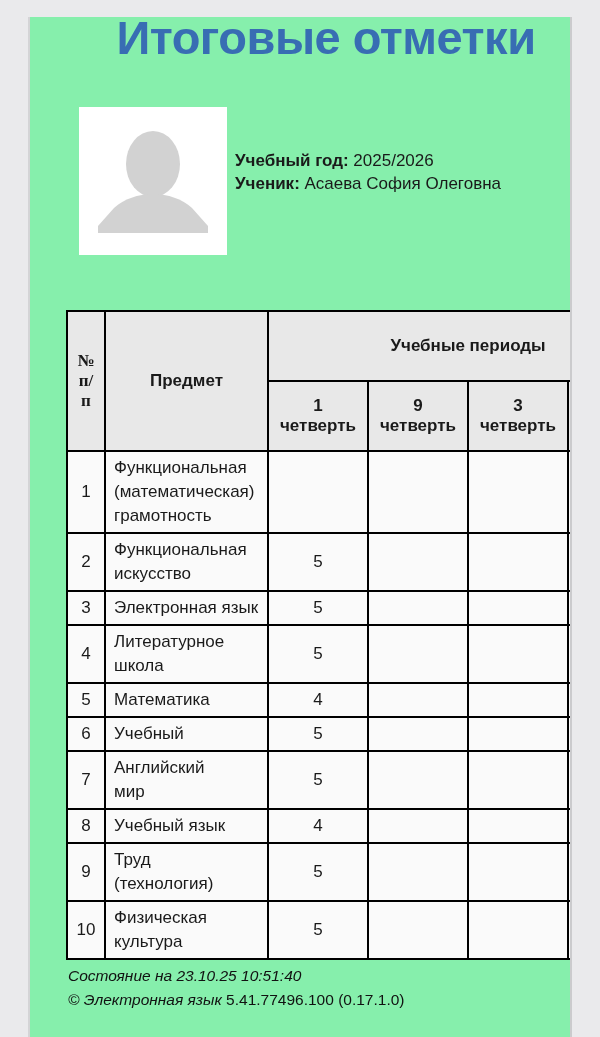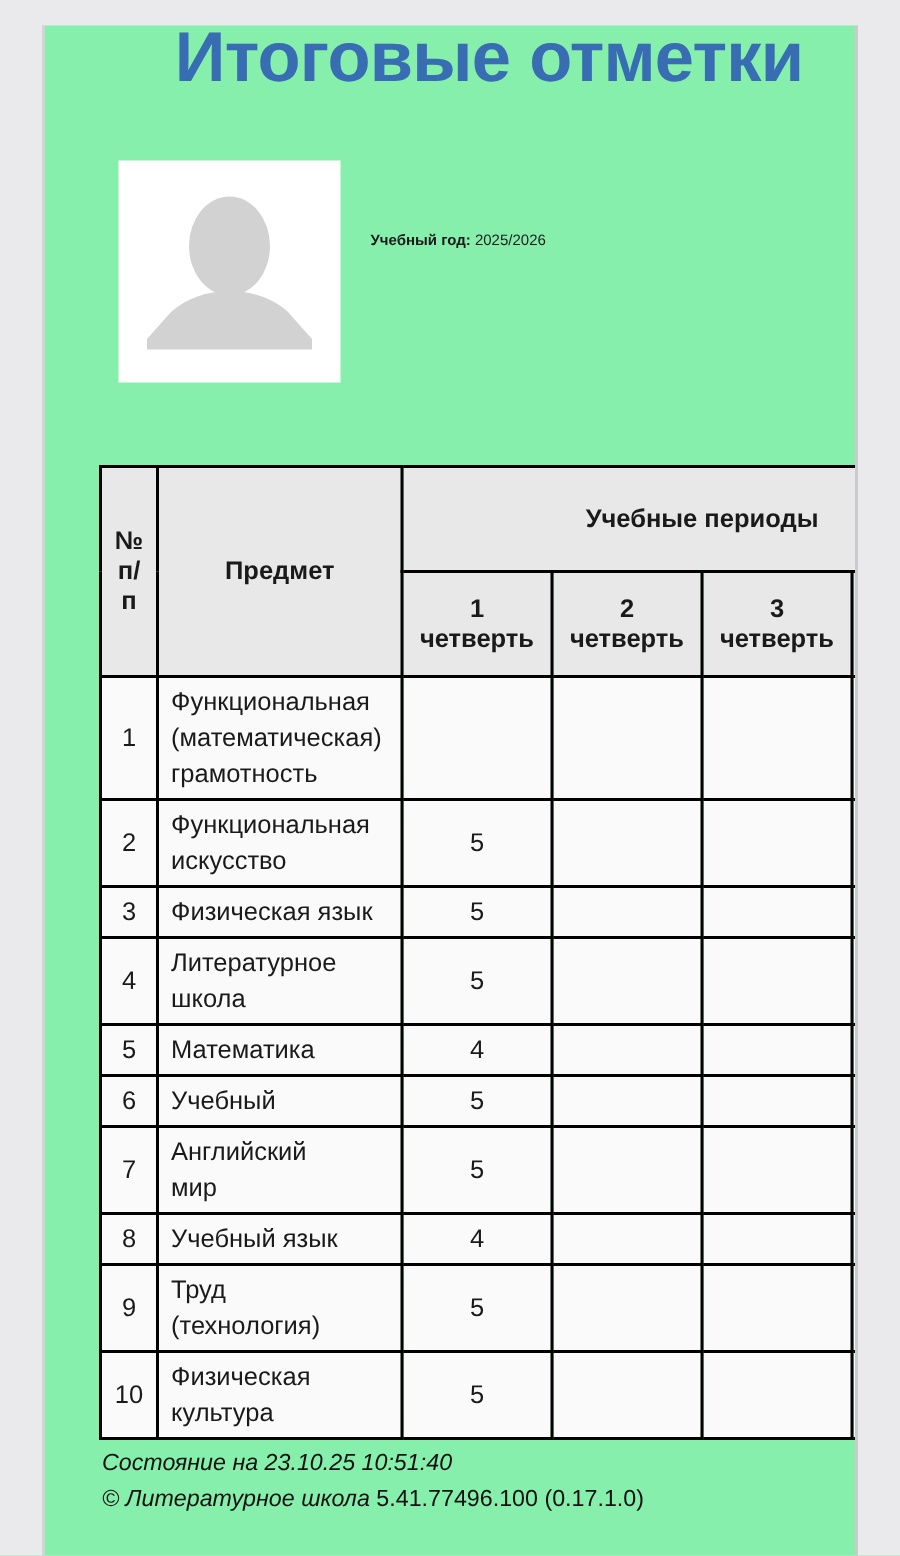--- a/index.html
+++ b/index.html
@@ -41,21 +41,21 @@
 
   .student { display: flex; margin: 42px 0 0 49px; }
   .photo {
     width: 148px;
     height: 148px;
     background: #ffffff;
     flex: 0 0 auto;
     overflow: hidden;
   }
   .photo svg { display: block; }
-  .info { margin: 42px 0 0 20px; font-size: 10px; line-height: 23px; white-space: nowrap; }
+  .info { margin: 42px 0 0 8px; font-size: 17px; line-height: 23px; white-space: nowrap; }
   .info b { font-weight: 700; }
 
   table.grades {
     border-collapse: collapse;
     table-layout: fixed;
     width: 601px;
     margin: 55px 0 0 36px;
     font-size: 17px;
   }
   .grades th, .grades td {
@@ -64,21 +64,21 @@
     overflow: hidden;
   }
   .grades thead th {
     background: #e8e8e8;
     font-weight: 700;
     text-align: center;
     padding: 2px 4px;
   }
   .grades thead tr.r1 { height: 70px; }
   .grades thead tr.r2 { height: 70px; }
-  .h-num { padding: 2px 6px !important; }
+  .h-num { padding: 2px 6px !important; font-family: Liberation Serif, serif; }
   .grades tbody td {
     background: #fafafa;
     padding: 4px 8px;
     line-height: 24px;
   }
   .c-num  { text-align: center; }
   .c-subj { white-space: pre-line; margin-left: 44px; }
   .c-grade{ text-align: center; }
 
   .footer { margin: 5px 0 0 38px; font-size: 15.5px; line-height: 21px; color: #111; }
@@ -100,41 +100,45 @@
         <svg width="148" height="148" viewBox="0 0 148 148" xmlns="http://www.w3.org/2000/svg">
           <ellipse cx="74" cy="57" rx="27" ry="33" fill="#d2d2d2"></ellipse>
           <path d="M74,87 C59,87 45,92 35,101 L19,119 L19,126 L129,126 L129,119 L113,101 C103,92 89,87 74,87 Z" fill="#d2d2d2"></path>
         </svg>
       </div>
       <div class="info">
         <div class="info-line">
           <b>Учебный год:</b>
           <span>2025/2026</span>
         </div>
+        <div class="info-line">
+          <b>Ученик:</b>
+          <span>Асаева София Олеговна</span>
+        </div>
       </div>
     </div>
 
     <table class="grades">
       <colgroup>
         <col style="width:38px">
         <col style="width:163px">
         <col style="width:100px">
         <col style="width:100px">
         <col style="width:100px">
         <col style="width:100px">
       </colgroup>
       <thead>
         <tr class="r1">
           <th rowspan="2" class="h-num">№ п/п</th>
           <th rowspan="2" class="h-subj">Предмет</th>
           <th colspan="4" class="h-periods">Учебные периоды</th>
         </tr>
         <tr class="r2">
           <th class="h-q">1 четверть</th>
-          <th class="h-q">2 четверть</th>
+          <th class="h-q">9 четверть</th>
           <th class="h-q">3 четверть</th>
           <th class="h-q"></th>
         </tr>
       </thead>
       <tbody>
         <tr>
           <td class="c-num">1</td>
           <td class="c-subj">Функциональная
 (математическая)
 грамотность</td>
@@ -147,21 +151,21 @@
           <td class="c-num">2</td>
           <td class="c-subj">Функциональная
 искусство</td>
           <td class="c-grade">5</td>
           <td class="c-grade"></td>
           <td class="c-grade"></td>
           <td class="c-grade"></td>
         </tr>
         <tr>
           <td class="c-num">3</td>
-          <td class="c-subj">Физическая язык</td>
+          <td class="c-subj">Электронная язык</td>
           <td class="c-grade">5</td>
           <td class="c-grade"></td>
           <td class="c-grade"></td>
           <td class="c-grade"></td>
         </tr>
         <tr>
           <td class="c-num">4</td>
           <td class="c-subj">Литературное
 школа</td>
           <td class="c-grade">5</td>
@@ -219,19 +223,19 @@
           <td class="c-grade"></td>
           <td class="c-grade"></td>
           <td class="c-grade"></td>
         </tr>
       </tbody>
     </table>
 
     <div class="footer">
       <div class="status">Состояние на 23.10.25 10:51:40</div>
       <div class="copy">
-        <i>© Литературное школа</i>
+        <i>© Электронная язык</i>
         <span class="ver">5.41.77496.100 (0.17.1.0)</span>
       </div>
     </div>
 
   </div>
 </div>
 
 </body></html>

